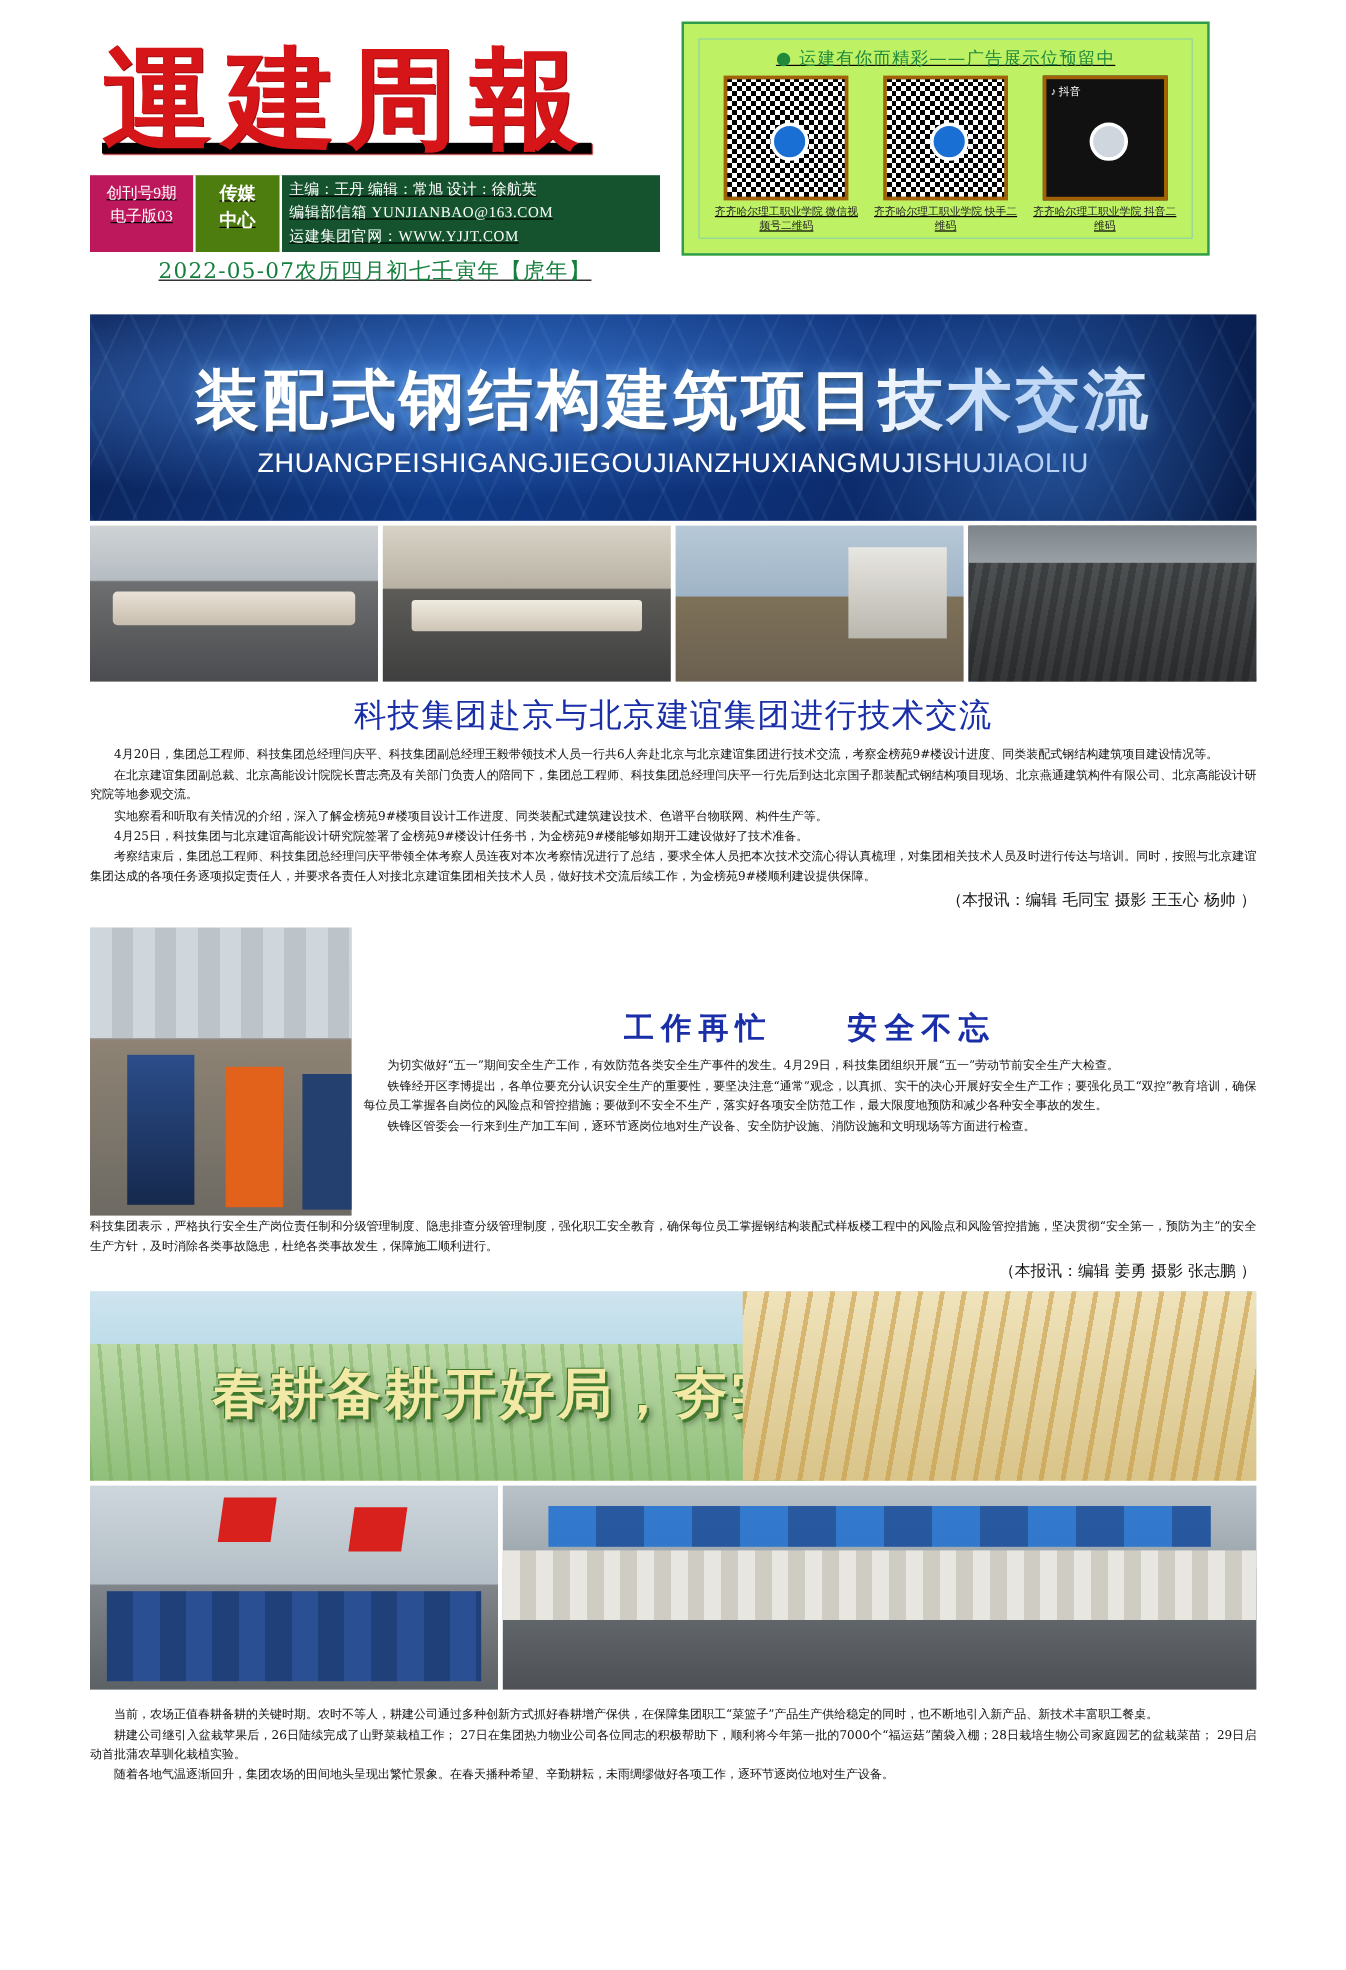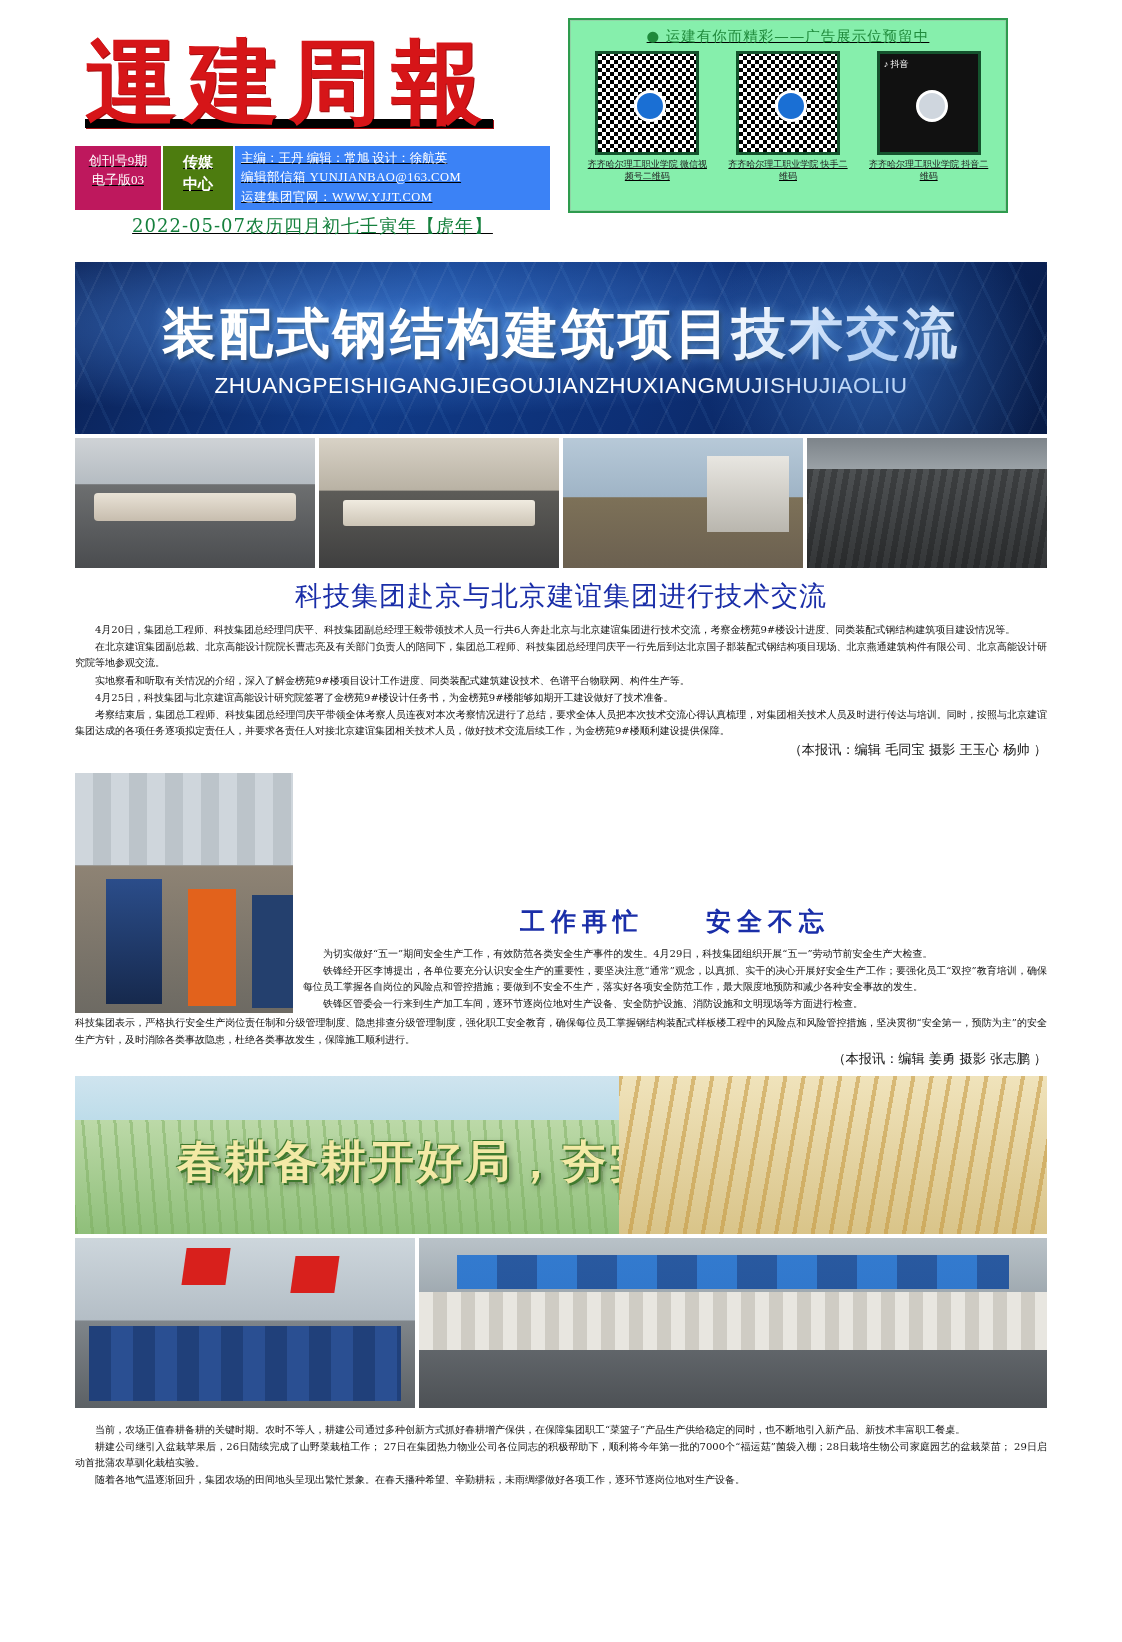--- a/index.html
+++ b/index.html
@@ -49,21 +49,21 @@
     color:#fff;
     font-size:15px;
     font-weight:bold;
     text-align:center;
     padding:6px 2px;
     line-height:1.45;
     border-left:2px solid #fff;
   }
   .mast-bar-right {
     flex:1;
-    background:#3b82f6;
+    background:#14532d;
     color:#fff;
     font-size:12.5px;
     padding:3px 6px;
     line-height:1.55;
     border-left:2px solid #fff;
   }
   .mast-bar-right .row-mail { letter-spacing:0.5px; }
   .mast-bar-right .row-site { letter-spacing:0.5px; }
   .date-line {
     margin-top:4px;
@@ -74,42 +74,42 @@
     text-align:center;
     width:475px;
   }
 
   
   .ad-box {
     margin-left:18px;
     width:440px;
     height:195px;
     border:2px solid #2e9b4e;
-    padding:0;
-    background:#86efac;
+    padding:12px;
+    background:#bef264;
   }
   .ad-inner { border:1px solid #8fd3a5; height:100%; padding:4px 6px; }
   .ad-title {
     text-align:center;
     color:#1f8a3b;
     font-size:14.5px;
     letter-spacing:1px;
     margin:2px 0 5px 0;
     font-family:"DejaVu Serif", serif;
   }
   .qr-row { display:flex; justify-content:space-around; align-items:flex-start; }
   .qr-cell { width:128px; text-align:center; }
   .qr-img {
     width:104px; height:104px; margin:0 auto;
     background:
       repeating-linear-gradient(0deg,#000 0 4px,#fff 4px 8px),
       repeating-linear-gradient(90deg,#000 0 4px,#fff 4px 8px);
     background-blend-mode:difference;
     position:relative;
-    border:3px solid #14532d;
+    border:3px solid #a16207;
   }
   .qr-img.dark { background:#111; }
   .qr-img::after{
     content:"";
     position:absolute; left:50%; top:50%;
     width:26px; height:26px; margin:-13px 0 0 -13px;
     background:#1a6fd4; border-radius:50%;
     border:3px solid #fff;
   }
   .qr-img.dark::after{ background:#cfd6de; }
@@ -221,21 +221,21 @@
   }
   .byline {
     font-size:13.2px;
     text-align:right;
     margin-top:2px;
     font-family:"DejaVu Serif", serif;
     color:#111;
   }
 
   
-  .art2 { margin:14px 75px 0 75px; display:flex; gap:10px; align-items:flex-end; }
+  .art2 { margin:14px 75px 0 75px; display:flex; gap:10px; align-items:center; }
   .art2-photo {
     width:218px; height:240px; flex:none; position:relative; overflow:hidden;
     background:linear-gradient(180deg,#c3cbd2 0%,#aab3ba 38%,#8e8374 39%,#6d6a63 100%);
   }
   .art2-photo::before{
     content:""; position:absolute; left:0; top:0; width:100%; height:38%;
     background:repeating-linear-gradient(90deg,#cfd6dc 0 18px,#bcc4ca 18px 36px);
   }
   .art2-photo::after{
     content:""; position:absolute; left:14%; top:44%; width:26%; height:52%;

